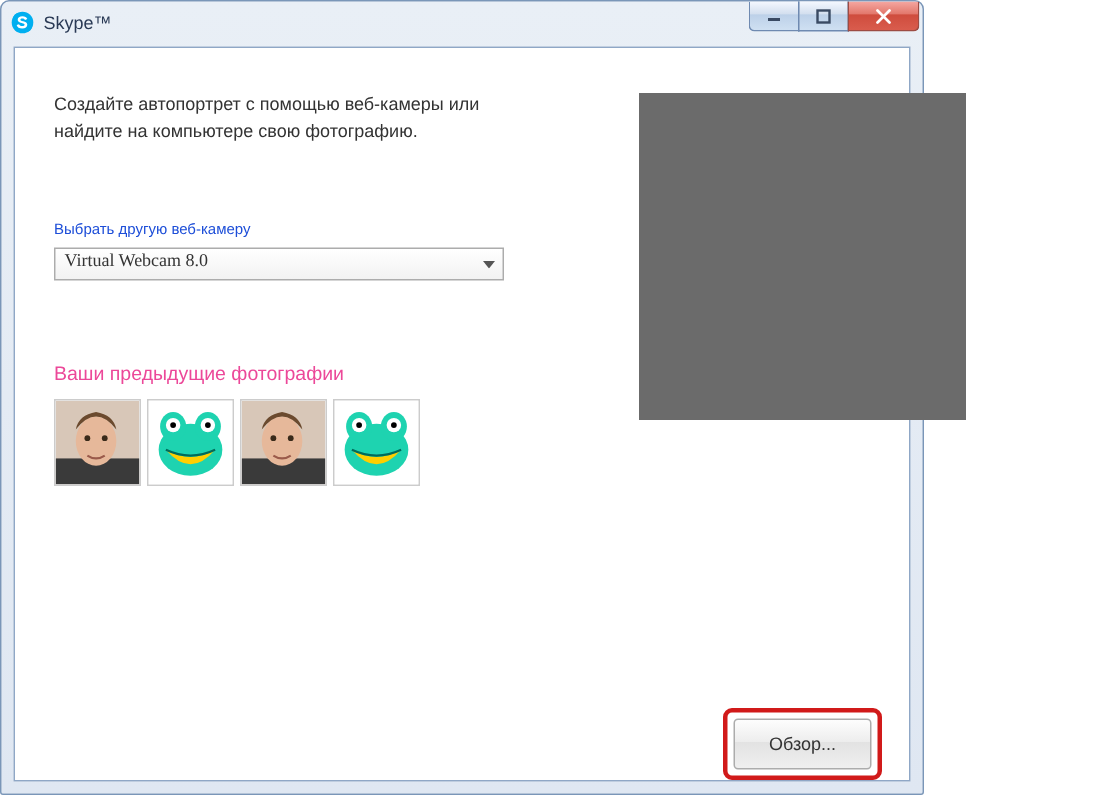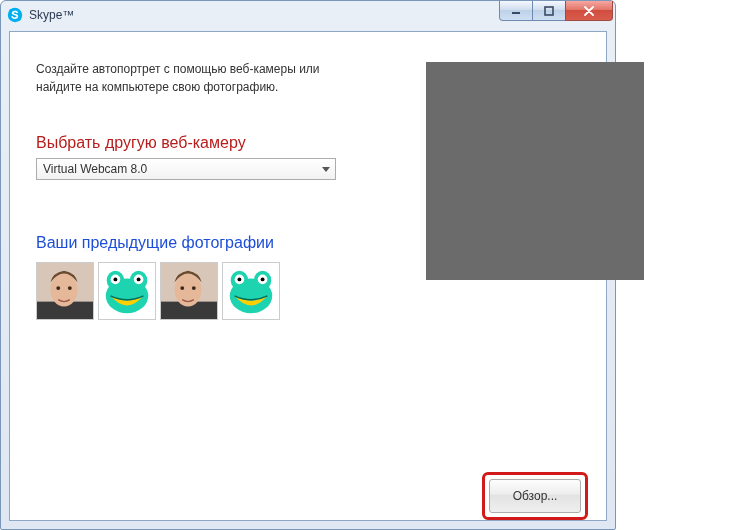--- a/index.html
+++ b/index.html
@@ -96,53 +96,53 @@
     gap: 40px;
   }
   .col-left {
     width: 330px;
     flex: 0 0 auto;
   }
   .instr {
     font-size: 12px;
     color: #333;
     line-height: 1.5;
-    margin-bottom: 38px;
+    margin-bottom: 52px;
   }
   .field-label {
-    font-size: 16px;
-    color: #b91c1c;
+    font-size: 10px;
+    color: #1d4ed8;
     margin-bottom: 6px;
   }
   .select {
     position: relative;
     width: 300px;
     height: 22px;
     border: 1px solid #acacac;
     background: linear-gradient(to bottom, #fff 0%, #f2f2f2 100%);
     font-size: 12px;
     display: flex;
-    align-items: center;
     padding: 0 22px 0 6px;
     box-sizing: border-box;
     color: #333;
+    font-family: Liberation Serif, serif;
   }
   .select .arrow {
     position: absolute;
     right: 0;
     top: 0;
     bottom: 0;
     width: 18px;
     display: flex;
     align-items: center;
     justify-content: center;
   }
   .prev-label {
-    font-size: 16px;
-    color: #1d4ed8;
+    font-size: 13px;
+    color: #ec4899;
     margin-top: 54px;
     margin-bottom: 10px;
   }
   .thumbs {
     display: flex;
     gap: 4px;
   }
   .thumb {
     width: 58px;
     height: 58px;

